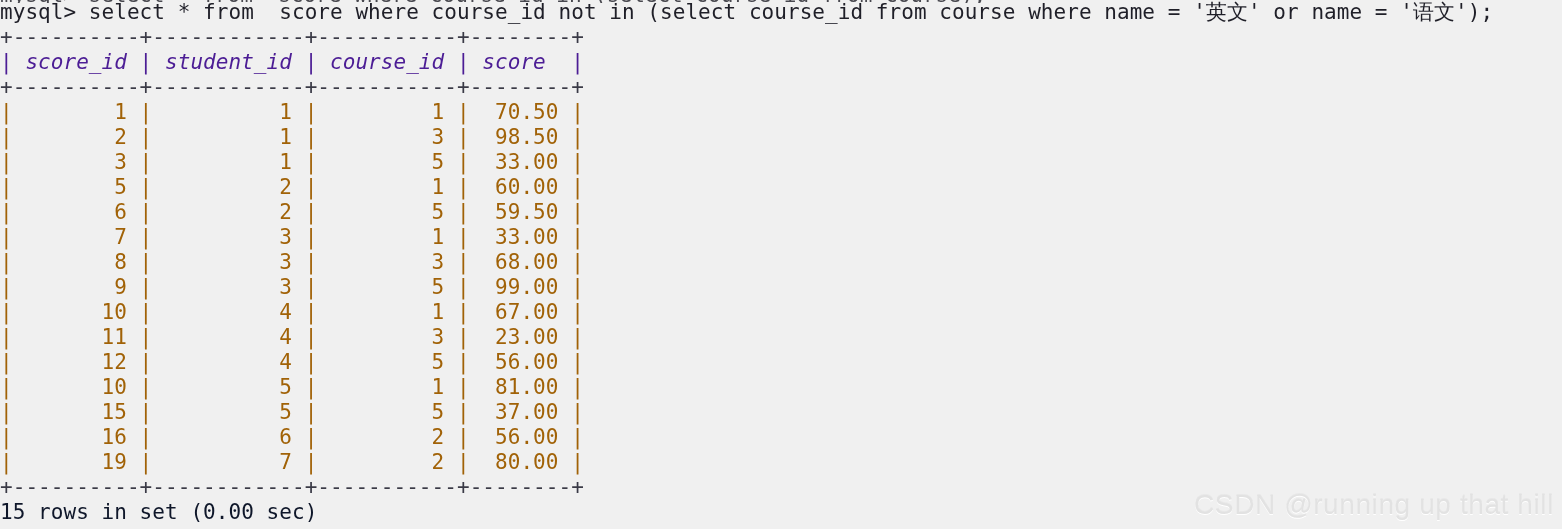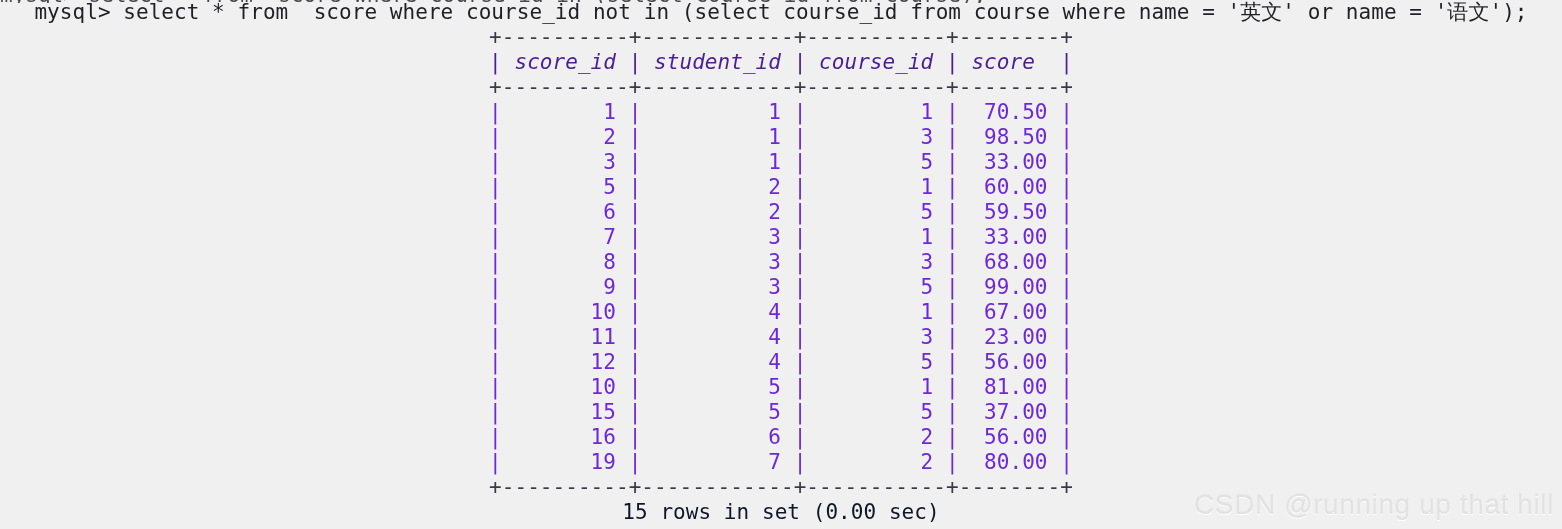--- a/index.html
+++ b/index.html
@@ -43,26 +43,25 @@
   }
   .line {
     display: block;
     height: 25px;
     line-height: 25px;
     font-size: 21px;
     color: #22222a;
     white-space: pre;
     font-family: "DejaVu Sans Mono", "Liberation Mono", monospace;
     letter-spacing: 0.05px;
-    text-align: center;
   }
   .line.prompt-line { color: #1f1f28; }
   .line.rule-line { color: #3a3a46; }
   .line.header-line { color: #4c1d95; font-style: italic; }
-  .line.data-line { color: #6d28d9; }
+  .line.data-line { color: #a16207; }
   .line.footer-line { color: #0f172a; }
   .watermark {
     position: absolute;
     right: 8px;
     bottom: 8px;
     font-family: Liberation Sans, sans-serif;
     font-size: 28px;
     color: #e2e2e2;
     text-shadow: 0 1px 0 #ffffff, 0 -1px 0 #e8e8e8;
     letter-spacing: 0.6px;

